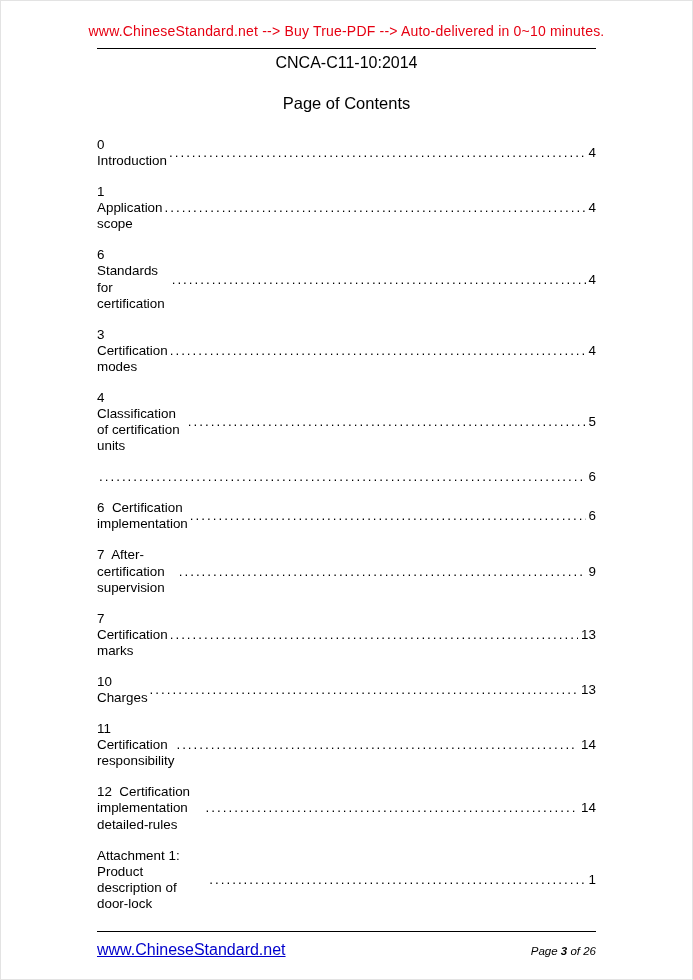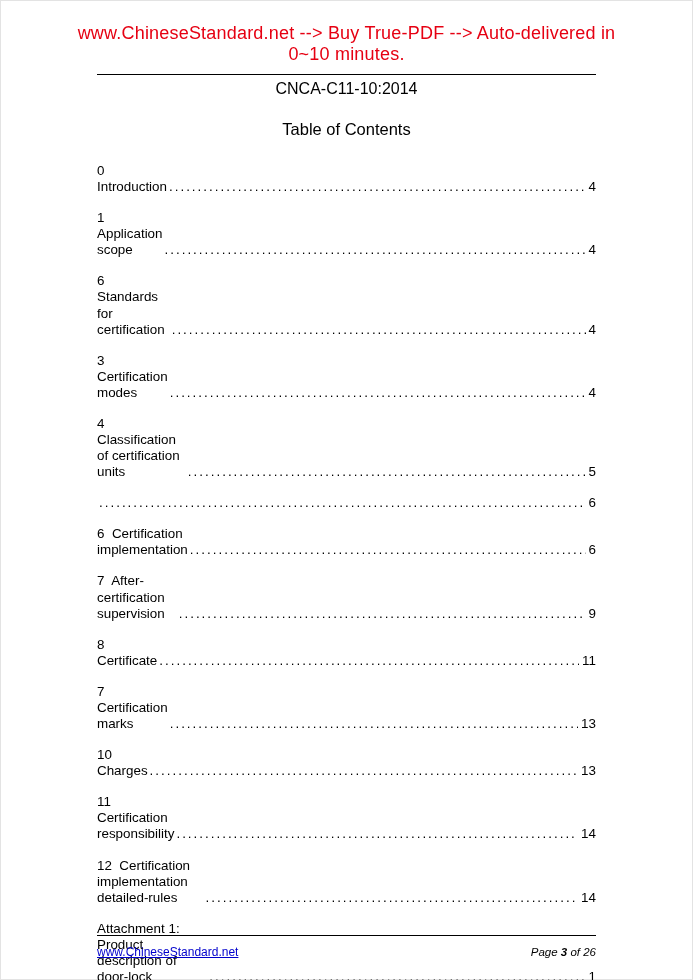--- a/index.html
+++ b/index.html
@@ -13,21 +13,21 @@
   .page {
     position: absolute; inset: 0;
     background: #fff;
     padding: 0 96px;
     border: 1px solid #e3e3e3;
   }
   .banner {
     margin: 22px -30px 0 -30px;
     text-align: center;
     color: var(--banner-red, #e60012);
-    font-size: 18px;
+    font-size: 14px;
     letter-spacing: 0.2px;
     cursor: pointer;
   }
   hr.rule {
     border: none;
     border-top: 1px solid #000;
     height: 0;
   }
   .top-rule { margin-top: 9px; }
   .doc-code {
@@ -37,21 +37,21 @@
   }
   .toc-title {
     margin-top: 22px;
     text-align: center;
     font-size: 16.5px;
     font-weight: 400;
   }
   .toc { margin-top: 24px; font-size: 13.4px; }
   .toc-entry {
     display: flex;
-    align-items: flex-end;
+    align-items: center;
     margin-bottom: 15px;
     line-height: 1.2;
     cursor: pointer;
   }
   .toc-label { flex: 0 1 auto; white-space: pre-wrap; }
   .toc-dots {
     flex: 1 1 auto;
     overflow: hidden;
     white-space: nowrap;
     min-width: 8px;
@@ -68,36 +68,36 @@
   }
   .footer-row {
     display: flex;
     justify-content: space-between;
     align-items: baseline;
     margin-top: 9px;
   }
   .footer-link {
     color: var(--link-blue, #0000cc);
     text-decoration: underline;
-    font-size: 12px;
+    font-size: 16px;
     cursor: pointer;
   }
   .page-info { font-size: 11.5px; font-style: italic; }
   .page-info b { font-weight: 700; }
 </style>
 </head>
 <body>
 
 <div class="page">
 
   <div class="banner">www.ChineseStandard.net --&gt; Buy True-PDF --&gt; Auto-delivered in 0~10 minutes.</div>
   <hr class="rule top-rule">
   <div class="doc-code">CNCA-C11-10:2014</div>
 
-  <h1 class="toc-title">Table of Contents</h1>
+  <h1 class="toc-title">Page of Contents</h1>
 
   <div class="toc">
 
     <div class="toc-entry">
       <span class="toc-label">0  Introduction</span>
       <span class="toc-dots"></span>
       <span class="toc-page">4</span>
     </div>
 
     <div class="toc-entry">
@@ -134,25 +134,20 @@
       <span class="toc-dots"></span>
       <span class="toc-page">6</span>
     </div>
 
     <div class="toc-entry">
       <span class="toc-label">7  After-certification supervision</span>
       <span class="toc-dots"></span>
       <span class="toc-page">9</span>
     </div>
 
-    <div class="toc-entry">
-      <span class="toc-label">8  Certificate</span>
-      <span class="toc-dots"></span>
-      <span class="toc-page">11</span>
-    </div>
 
     <div class="toc-entry">
       <span class="toc-label">7  Certification marks</span>
       <span class="toc-dots"></span>
       <span class="toc-page">13</span>
     </div>
 
     <div class="toc-entry">
       <span class="toc-label">10  Charges</span>
       <span class="toc-dots"></span>

